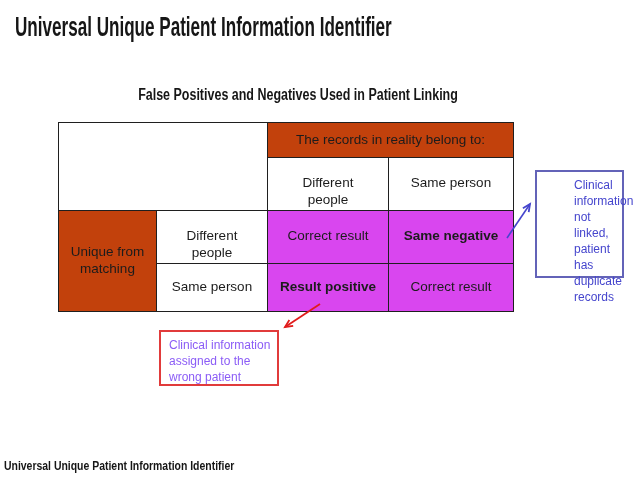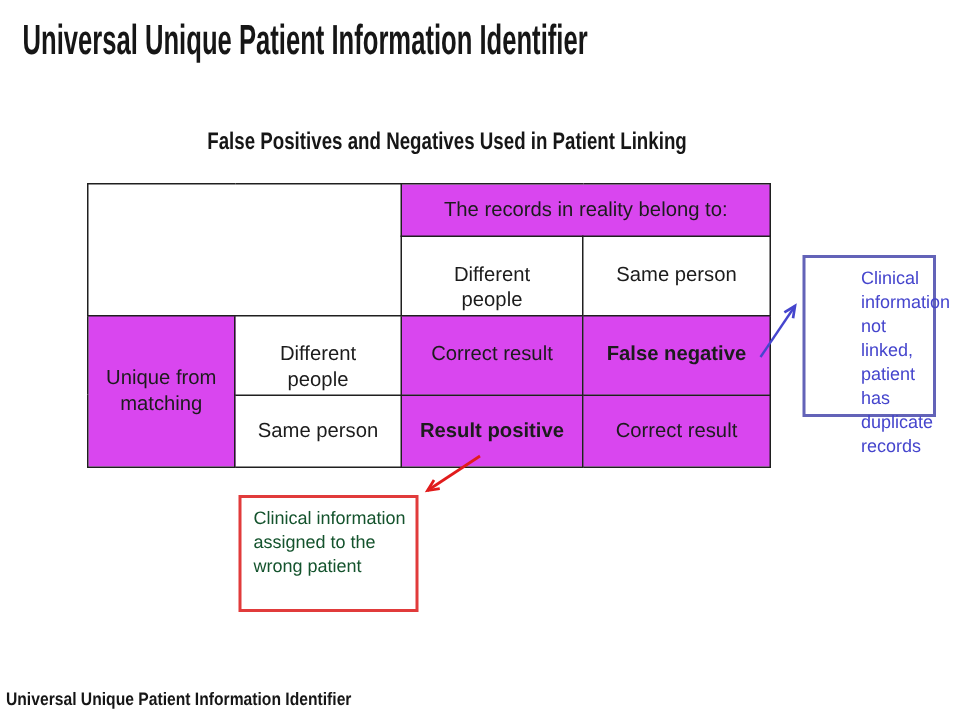--- a/index.html
+++ b/index.html
@@ -12,34 +12,34 @@
            transform:scaleX(0.61); transform-origin:left top; }
 
   .subtitle { position:absolute; left:58px; top:86px; width:480px; text-align:center;
               font-size:16px; font-weight:bold; color:#161616; white-space:nowrap;
               transform:scaleX(0.78); transform-origin:50% 50%; }
 
   table.matrix { position:absolute; left:58px; top:122px; border-collapse:collapse;
                  table-layout:fixed; }
   table.matrix td { border:1px solid #1f1f1f; text-align:center; vertical-align:middle;
                     font-size:13.5px; color:#1c1c1c; line-height:1.25; padding:1px 2px; }
-  .bg-light { background:#d946ef; }
+  .bg-light { background:#c2410c; }
   .bg-gray  { background:#d946ef; }
   .false-neg { color:#4545cd; font-weight:bold; }
   .false-pos { color:#e11c1c; font-weight:bold; }
   .wrap-narrow { display:inline-block; max-width:72px;margin-top:16px; }
   .wrap-mid    { display:inline-block; max-width:88px; }
 
   .callout { position:absolute; box-sizing:border-box; border:2px solid;
              font-size:12px; line-height:16px; text-align:left;
              padding:5px 4px 0 8px; }
   .callout-blue { left:535px; top:170px; width:89px; height:108px;
                   color:#4545cd; border-color:#6363b8;padding-left:37px; }
-  .callout-red  { left:159px; top:330px; width:120px; height:78px;
-                  color:#14532d; border-color:#e13b3b; }
+  .callout-red  { left:159px; top:330px; width:120px; height:56px;
+                  color:#8b5cf6; border-color:#e13b3b; }
 
   .footer { position:absolute; left:4px; top:459px; font-size:12px; font-weight:bold;
             color:#161616; white-space:nowrap; transform:scaleX(0.87);
             transform-origin:left top; }
 
   svg.overlay { position:absolute; left:0; top:0; width:638px; height:479px;
                 pointer-events:none; }
 </style>
 </head>
 <body>
@@ -63,21 +63,21 @@
       <td colspan="2" class="bg-light">The records in reality belong to:</td>
     </tr>
     <tr style="height:51px">
       <td><span class="wrap-narrow">Different people</span></td>
       <td>Same person</td>
     </tr>
     <tr style="height:49px">
       <td rowspan="2" class="bg-light"><span class="wrap-mid">Unique from matching</span></td>
       <td><span class="wrap-narrow">Different people</span></td>
       <td class="bg-gray">Correct result</td>
-      <td class="bg-gray false-neg">False negative</td>
+      <td class="bg-gray false-neg">Same negative</td>
     </tr>
     <tr style="height:48px">
       <td>Same person</td>
       <td class="bg-gray false-pos">Result positive</td>
       <td class="bg-gray">Correct result</td>
     </tr>
   </tbody>
     </table>
 
   <div class="callout callout-blue">Clinical information not linked, patient has duplicate records</div>

